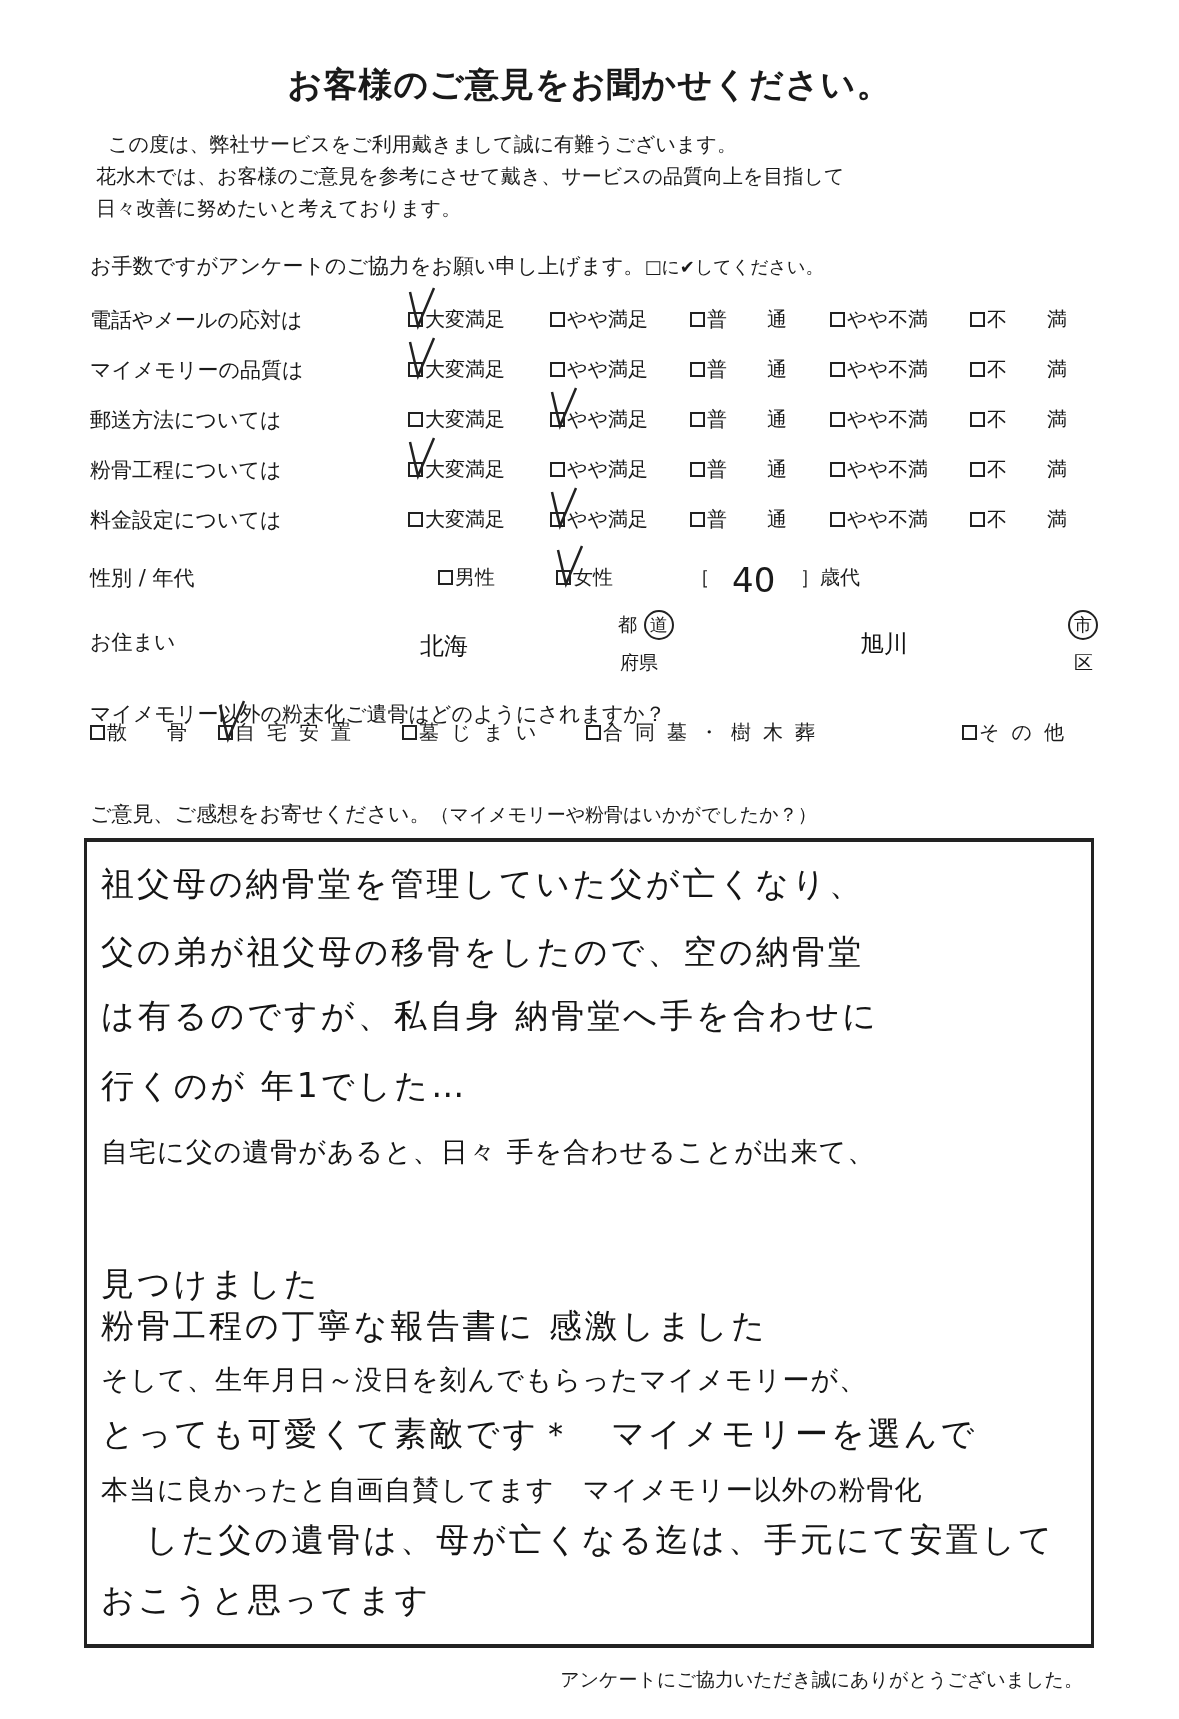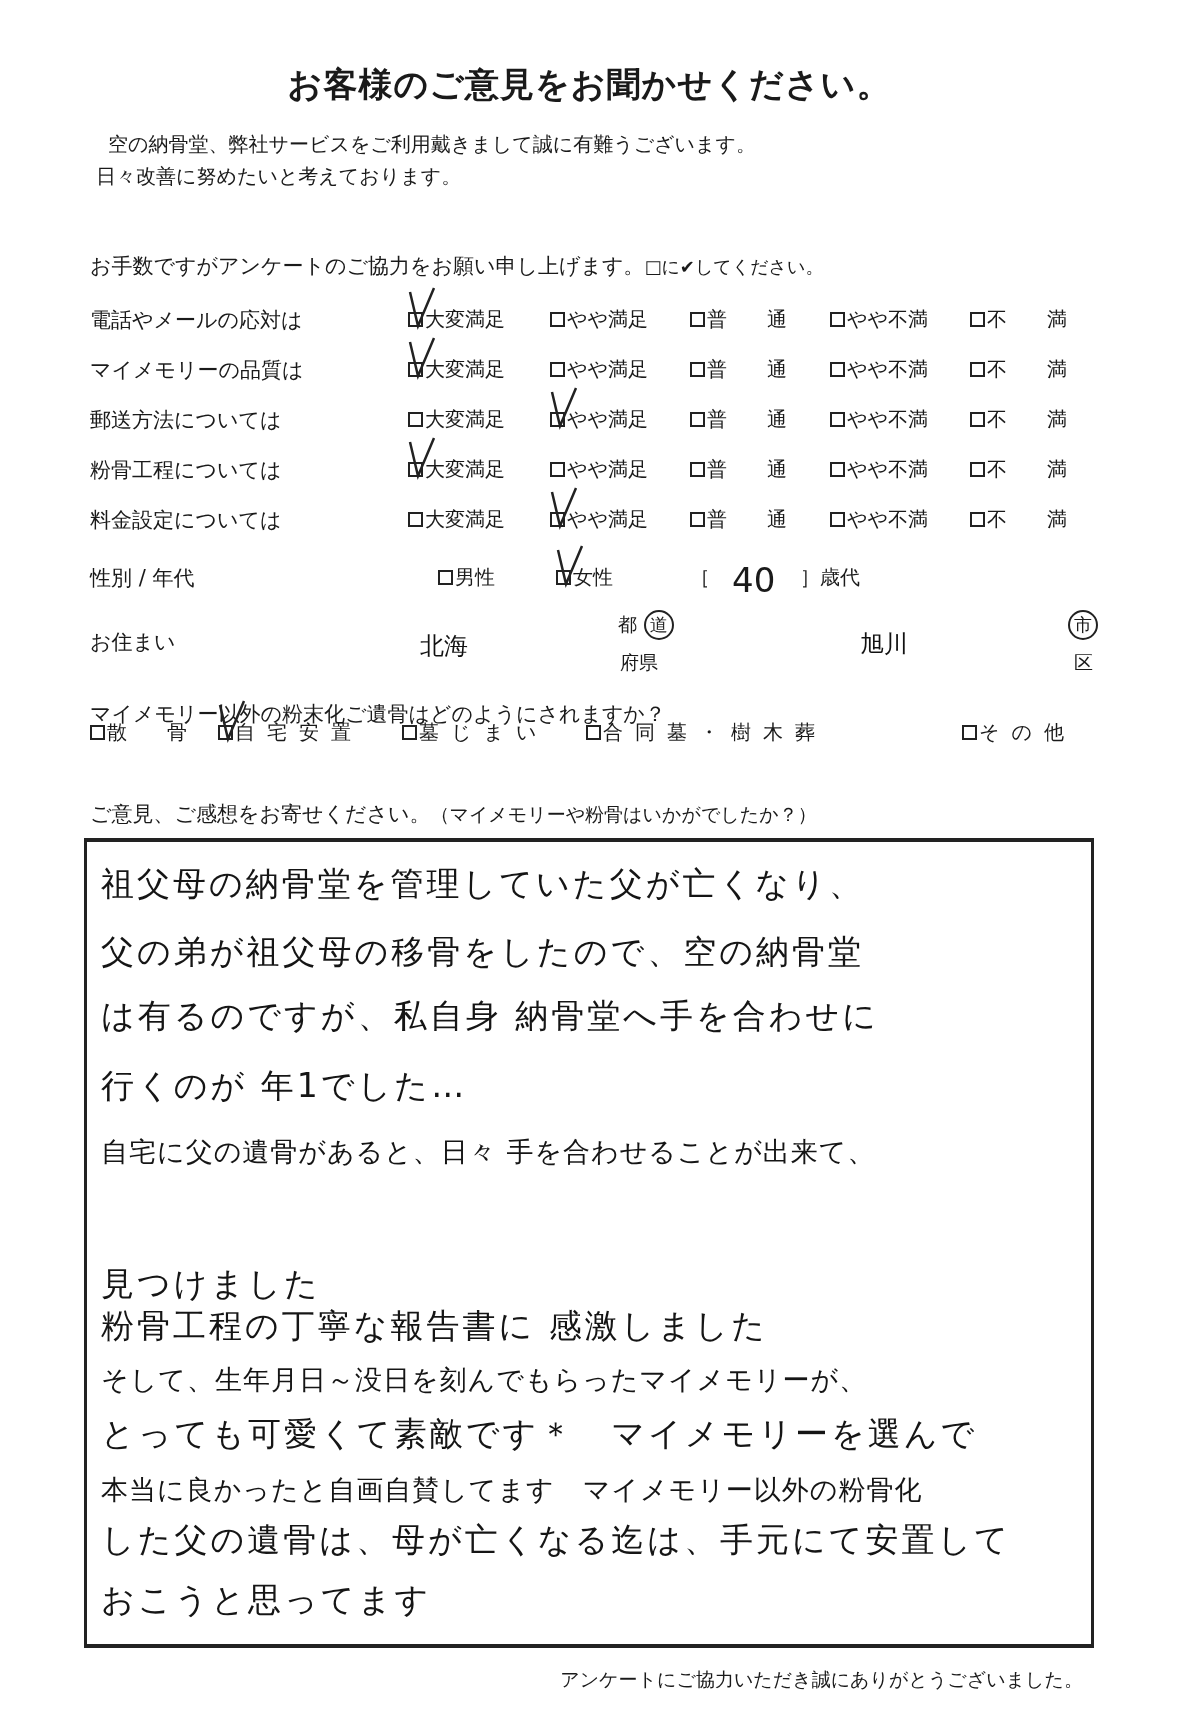--- a/index.html
+++ b/index.html
@@ -53,21 +53,22 @@
   }
   .comment-line.small { font-size: 27px; letter-spacing: 1px; }
   .footer { position: absolute; right: 96px; top: 1667px; font-size: 19px; }
 </style>
 </head>
 <body>
 
 <div class="title">お客様のご意見をお聞かせください。</div>
 
 <div class="intro">
-  <div class="line1">空の納骨堂、弊社サービスをご利用戴きまして誠に有難うございます。</div>
+  <div class="line1">この度は、弊社サービスをご利用戴きまして誠に有難うございます。</div>
+  <div>花水木では、お客様のご意見を参考にさせて戴き、サービスの品質向上を目指して</div>
   <div>日々改善に努めたいと考えております。</div>
 </div>
 
 <div class="request">
   <span>お手数ですがアンケートのご協力をお願い申し上げます。</span><span class="hint">□に✔してください。</span>
 </div>
 
 <div id="rating-rows">
     <div class="q-row" style="top: 300px; width: 1010px;">
       <span class="q-label">電話やメールの応対は</span>
@@ -279,17 +280,17 @@
   <div class="comment-line" style="top:20px;">祖父母の納骨堂を管理していた父が亡くなり、</div>
   <div class="comment-line" style="top:88px;">父の弟が祖父母の移骨をしたので、空の納骨堂</div>
   <div class="comment-line" style="top:152px;">は有るのですが、私自身 納骨堂へ手を合わせに</div>
   <div class="comment-line" style="top:222px;">行くのが 年1でした…</div>
   <div class="comment-line small" style="top:292px;text-align:right;">自宅に父の遺骨があると、日々 手を合わせることが出来て、</div>
   <div class="comment-line" style="top:420px;">見つけました</div>
   <div class="comment-line" style="top:462px;">粉骨工程の丁寧な報告書に 感激しました</div>
   <div class="comment-line small" style="top:520px;">そして、生年月日～没日を刻んでもらったマイメモリーが、</div>
   <div class="comment-line" style="top:570px;">とっても可愛くて素敵です＊　マイメモリーを選んで</div>
   <div class="comment-line small" style="top:630px;">本当に良かったと自画自賛してます　マイメモリー以外の粉骨化</div>
-  <div class="comment-line" style="top:676px;">した父の遺骨は、母が亡くなる迄は、手元にて安置して</div>
+  <div class="comment-line" style="top:676px;margin-left:44px;">した父の遺骨は、母が亡くなる迄は、手元にて安置して</div>
   <div class="comment-line" style="top:736px;">おこうと思ってます</div>
 </div>
 
 <div class="footer">アンケートにご協力いただき誠にありがとうございました。</div>
 
 </body></html>

